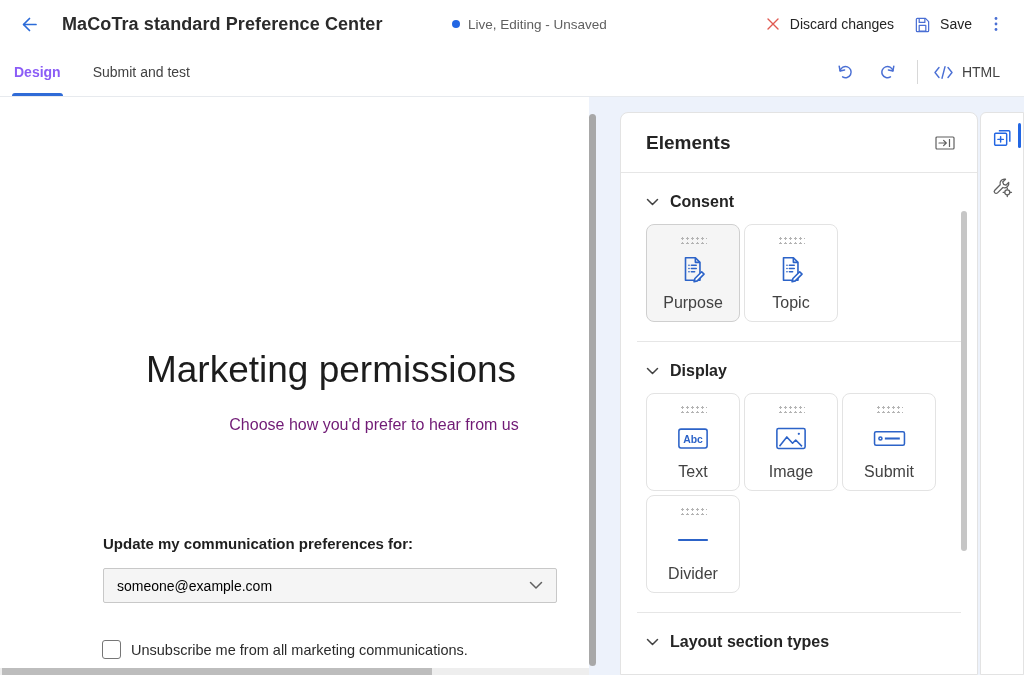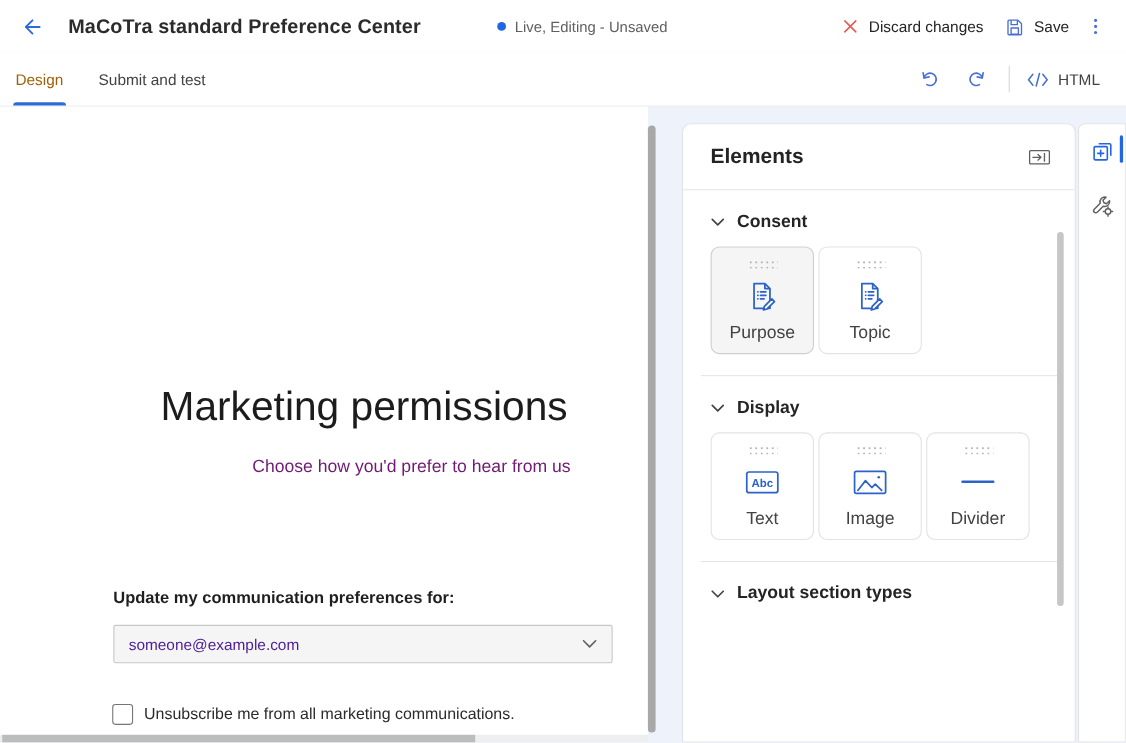--- a/index.html
+++ b/index.html
@@ -14,34 +14,34 @@
   .status-dot { width:8px; height:8px; border-radius:50%; background:#2266e3; }
   .status-txt { font-size:13.5px; color:#5f5f5f; }
   .hdr-right { margin-left:auto; display:flex; align-items:center; padding-right:14px; }
   .cmd { display:flex; align-items:center; gap:9px; font-size:14px; color:#242424; padding:6px 10px; border-radius:4px; cursor:pointer; }
   .kebab { width:28px; height:32px; display:flex; align-items:center; justify-content:center; cursor:pointer; }
 
   
   .tabs { position:absolute; top:48px; left:0; right:0; height:49px; background:#fff; border-bottom:1px solid #e7eaee; display:flex; align-items:center; }
   .tab { height:100%; display:flex; align-items:center; padding:0 2px; margin-left:16px; font-size:14px; color:#424242; position:relative; cursor:pointer; }
   .tab + .tab { margin-left:28px; }
-  .tab.active { font-weight:400; color:#a16207;margin-left:12px; }
+  .tab.active { font-weight:700; color:#8b5cf6;margin-left:12px; }
   .tab.active::after { content:""; position:absolute; left:0; right:0; bottom:0; height:3px; border-radius:3px 3px 0 0; background:#2f6bd7; }
   .tabs-right { margin-left:auto; display:flex; align-items:center; gap:15px; padding-right:24px; }
   .icon-btn { width:28px; height:28px; display:flex; align-items:center; justify-content:center; border-radius:4px; cursor:pointer; }
   .vdiv { width:1px; height:24px; background:#d8d8d8; }
   .html-btn { display:flex; align-items:center; gap:8px; font-size:14px; color:#424242; cursor:pointer; }
 
   
   .canvas { position:absolute; left:0; top:97px; width:589px; height:578px; background:#fff; overflow:hidden; }
   .c-head { position:absolute; top:252px; left:0; width:662px; text-align:center; font-size:37px; font-weight:400; color:#1c1c1c; }
   .c-sub  { position:absolute; top:319px; left:0; width:660px; text-align:center; font-size:16px; color:#701a75;margin-left:44px; }
   .c-label { position:absolute; left:103px; top:438px; font-size:15px; font-weight:700; color:#1f1f1f; }
   .dropdown { position:absolute; left:103px; top:471px; width:454px; height:35px; background:#f5f5f5; border:1px solid #c8c8c8; border-radius:2px; display:flex; align-items:center; padding:0 13px; cursor:pointer; }
-  .dd-value { font-size:14px; color:#4c1d95; }
+  .dd-value { font-size:14px; color:#000000; }
   .dd-chev { margin-left:auto; display:flex; }
   .check-row { position:absolute; left:102px; top:543px; display:flex; align-items:center; gap:10px; }
   .check-box { width:19px; height:19px; border:1px solid #767676; border-radius:3px; background:#fff; cursor:pointer; flex:none; }
   .check-label { font-size:14.5px; color:#2b2b2b; }
   .c-vscroll { position:absolute; left:589px; top:114px; width:7px; height:552px; background:#a8a8a8; border-radius:4px; cursor:pointer; }
   .c-hscroll-track { position:absolute; left:0; top:668px; width:589px; height:7px; background:#eeeeee; }
   .c-hscroll-thumb { position:absolute; left:2px; top:0; width:430px; height:7px; background:#bdbdbd; cursor:pointer; }
 
   
   .panel { position:absolute; left:620px; top:112px; width:358px; height:563px; background:#fff; border:1px solid #e3e3e3; border-radius:8px 8px 0 0; overflow:hidden; }
@@ -259,20 +259,31 @@
             <rect x="1.5" y="1.5" width="27" height="19" rx="1.5"></rect>
             <path d="M4 18.5 L11 9.5 L16.5 15.5 L19.5 12.5 L25.5 18.5"></path>
             <circle cx="22.5" cy="6.5" r="1.1" fill="#2c63c8" stroke="none"></circle>
           </svg>
       </span>
       <span class="tile-label">Image</span>
     </div>
     <div class="tile">
       <span class="grip"></span>
       <span class="tile-ic">
+        <svg width="33" height="19" viewBox="0 0 32 18" fill="none" stroke="#2c63c8" stroke-width="1.5">
+            <rect x="1.5" y="2.5" width="29" height="13" rx="1.5"></rect>
+            <circle cx="7.2" cy="9" r="1.5"></circle>
+            <line x1="11.5" y1="9" x2="26" y2="9" stroke-width="2"></line>
+          </svg>
+      </span>
+      <span class="tile-label">Submit</span>
+    </div>
+    <div class="tile">
+      <span class="grip"></span>
+      <span class="tile-ic">
         <svg width="32" height="6" viewBox="0 0 32 6">
             <line x1="2" y1="3" x2="30" y2="3" stroke="#2c63c8" stroke-width="2.2" stroke-linecap="round"></line>
           </svg>
       </span>
       <span class="tile-label">Divider</span>
     </div>
   </div>
 
   <div class="sep"></div>
 

